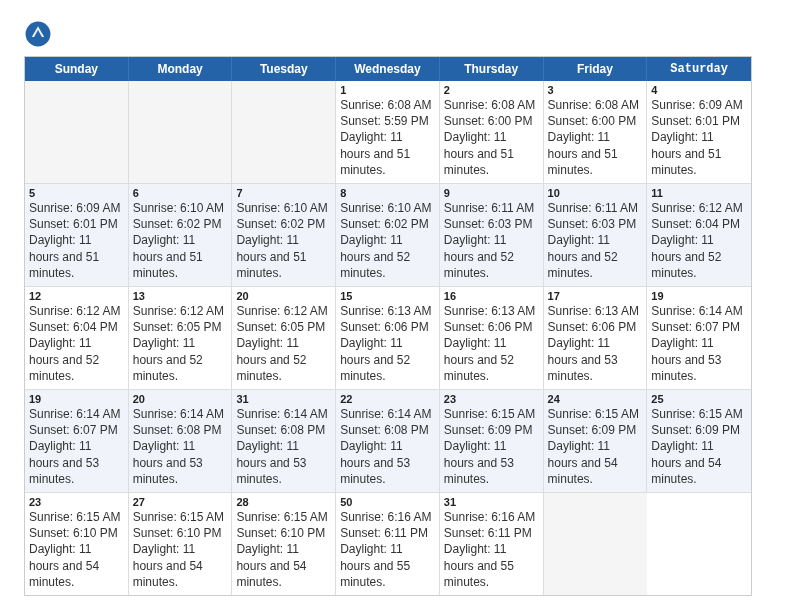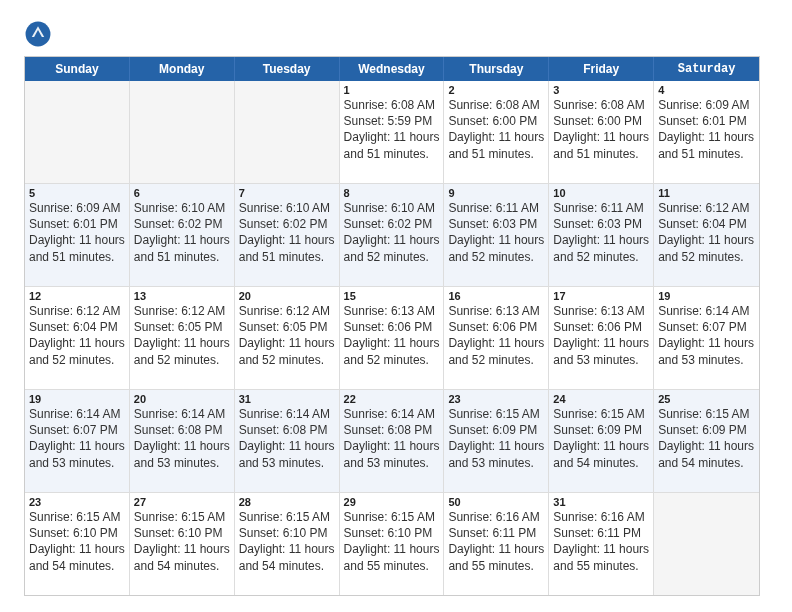--- a/index.html
+++ b/index.html
@@ -6,21 +6,21 @@
     body {
       font-family: Arial, sans-serif;
       background: #fff;
       width: 792px;
       height: 612px;
       overflow: hidden;
     }
     .page {
       width: 792px;
       height: 612px;
-      padding: 20px 32px 16px 24px;
+      padding: 20px 40px 16px 24px;
       display: flex;
       flex-direction: column;
     }
     .header {
       display: flex;
       justify-content: space-between;
       align-items: flex-start;
       margin-bottom: 8px;
     }
     .logo {
@@ -320,26 +320,20 @@
 Sunset: 6:10 PM
 Daylight: 11 hours and 54 minutes.</div>
           </div>
           <div class="cal-cell">
             <div class="day-num">28</div>
             <div class="day-info">Sunrise: 6:15 AM
 Sunset: 6:10 PM
 Daylight: 11 hours and 54 minutes.</div>
           </div>
           <div class="cal-cell">
-            <div class="day-num">29</div>
-            <div class="day-info">Sunrise: 6:15 AM
-Sunset: 6:10 PM
-Daylight: 11 hours and 55 minutes.</div>
-          </div>
-          <div class="cal-cell">
             <div class="day-num">50</div>
             <div class="day-info">Sunrise: 6:16 AM
 Sunset: 6:11 PM
 Daylight: 11 hours and 55 minutes.</div>
           </div>
           <div class="cal-cell">
             <div class="day-num">31</div>
             <div class="day-info">Sunrise: 6:16 AM
 Sunset: 6:11 PM
 Daylight: 11 hours and 55 minutes.</div>

